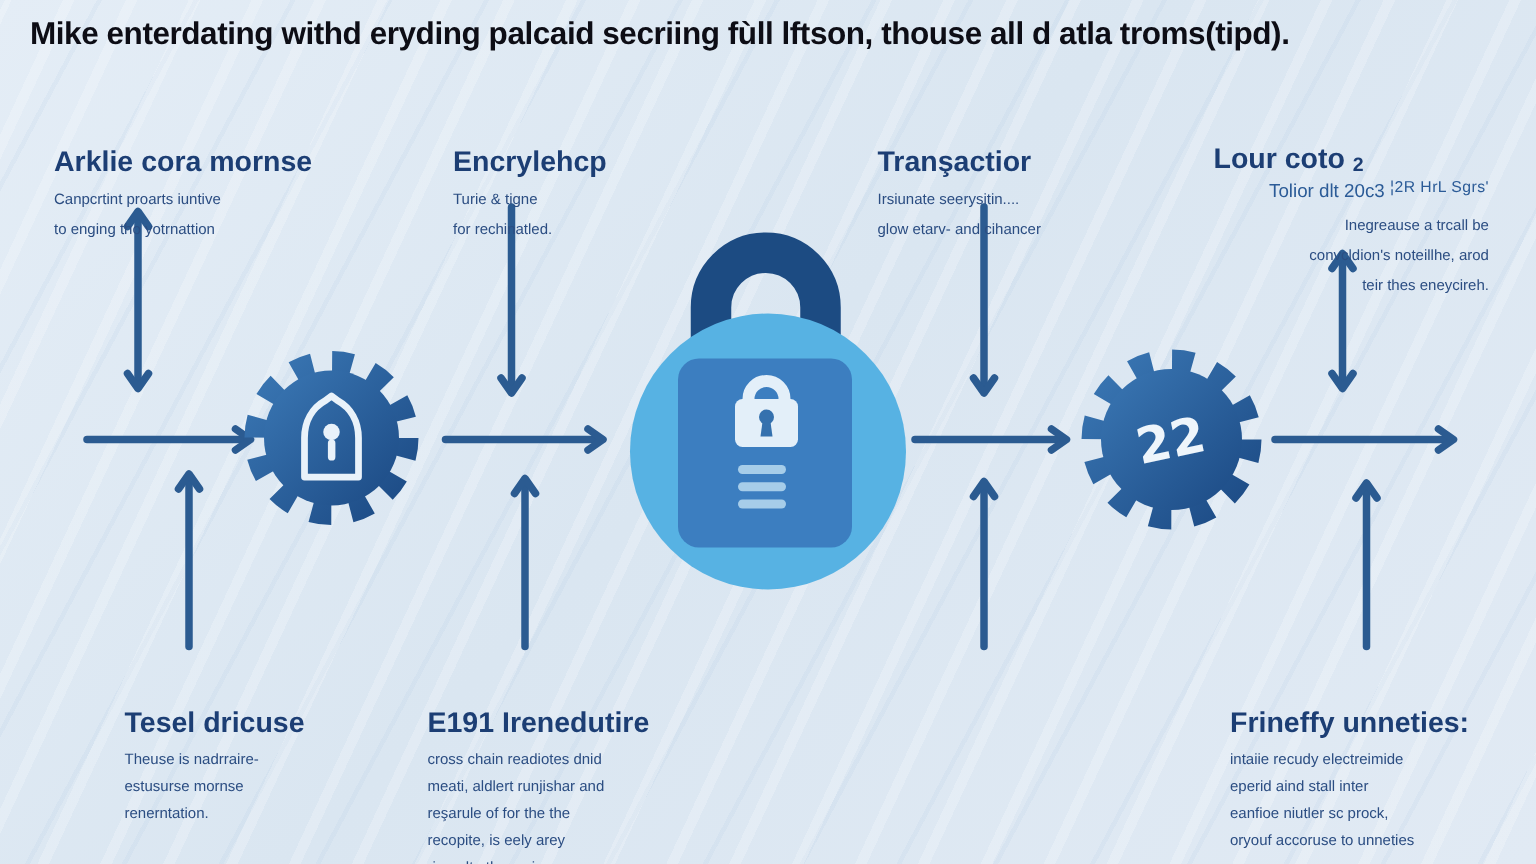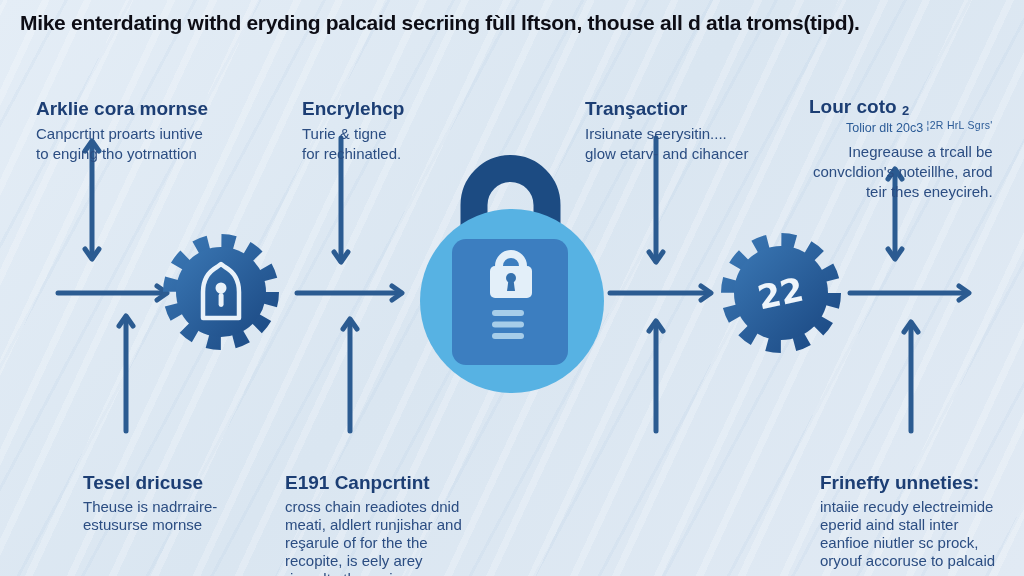--- a/index.html
+++ b/index.html
@@ -19,21 +19,21 @@
     position: absolute; left: 20px; top: 11px; width: 1000px;
     font-size: 21px; font-weight: bold; color: #0d0d15;
     letter-spacing: -0.3px; white-space: nowrap;
   }
   .txt-block { position: absolute; }
   .blk-heading {
     font-size: 19px; font-weight: bold; color: #1c3e74;
     margin-bottom: 4px; white-space: nowrap; margin-top: 35px;
   }
   .blk-line {
-    font-size: 15px; color: #2b4d82; line-height: 20px; white-space: nowrap;
+    font-size: 10px; color: #2b4d82; line-height: 20px; white-space: nowrap;
   }
   .bottom .blk-line { line-height: 18px; }
   .c4-sub { font-size: 13px; vertical-align: -2px; }
   .c4-subline {
     font-size: 12.5px; font-weight: normal; color: #2b5b97;
     margin-top: -3px; white-space: nowrap; margin-left: 37px;
   }
   .c4-note { font-size: 10.5px; vertical-align: 3px; letter-spacing: 0.3px; }
   .c4-body { margin-top: 7px; text-align: right; }
   .diagram-svg { position: absolute; left: 0; top: 0; }
@@ -132,33 +132,34 @@
       <div class="blk-line">Inegreause a trcall be</div>
       <div class="blk-line">convcldion's noteillhe, arod</div>
       <div class="blk-line">teir thes eneycireh.</div>
     </div>
   </div>
 
   <div class="txt-block bottom" style="left:83px; top:437px;">
     <div class="blk-heading">Tesel dricuse</div>
     <div class="blk-line">Theuse is nadrraire-</div>
     <div class="blk-line">estusurse mornse</div>
+    <div class="blk-line">renerntation.</div>
   </div>
 
   <div class="txt-block bottom" style="left:285px; top:437px;">
-    <div class="blk-heading">E191 Canpcrtint</div>
+    <div class="blk-heading">E191 Irenedutire</div>
     <div class="blk-line">cross chain readiotes dnid</div>
     <div class="blk-line">meati, aldlert runjishar and</div>
     <div class="blk-line">reşarule of for the the</div>
     <div class="blk-line">recopite, is eely arey</div>
     <div class="blk-line">rienedta thanagie</div>
   </div>
 
 
   <div class="txt-block bottom" style="left:820px; top:437px;">
     <div class="blk-heading">Frineffy unneties:</div>
     <div class="blk-line">intaiie recudy electreimide</div>
     <div class="blk-line">eperid aind stall inter</div>
     <div class="blk-line">eanfioe niutler sc prock,</div>
-    <div class="blk-line">oryouf accoruse to palcaid</div>
+    <div class="blk-line">oryouf accoruse to unneties</div>
   </div>
 
 </div>
 
 </body></html>

